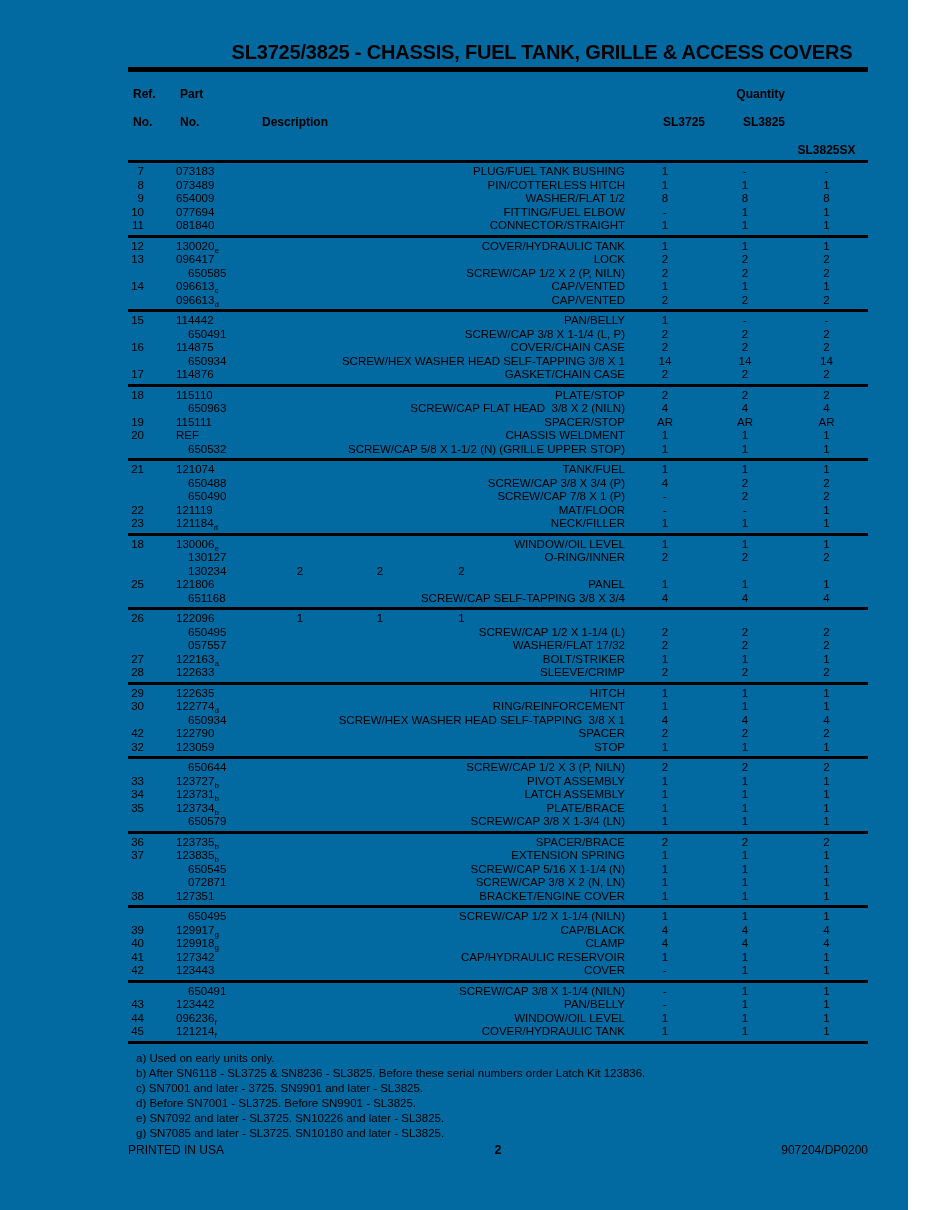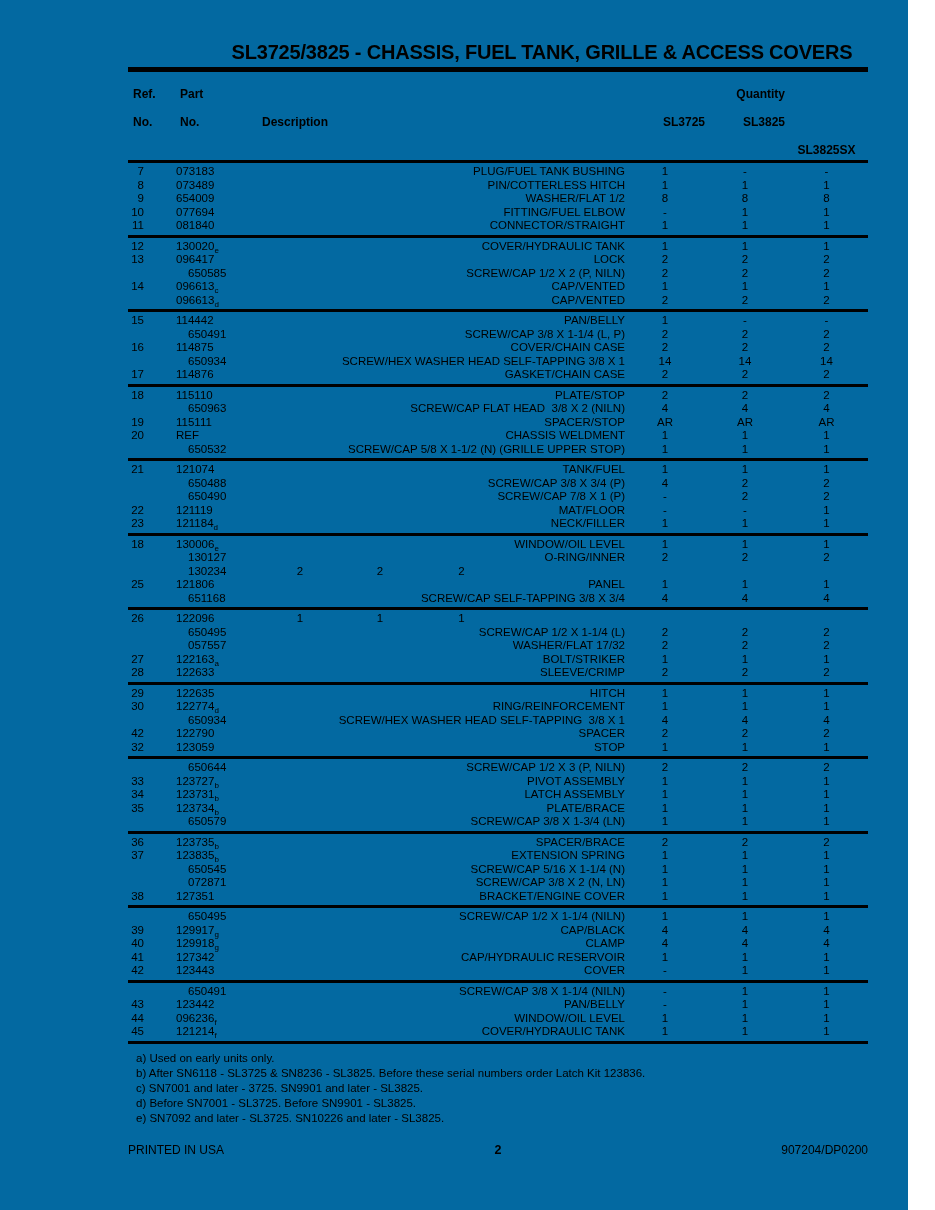--- a/index.html
+++ b/index.html
@@ -558,20 +558,21 @@
           </div>
         </div>
       </div>
 
     <div id="footnotes">
         <div class="fn">a) Used on early units only.</div>
         <div class="fn">b) After SN6118 - SL3725 &amp; SN8236 - SL3825. Before these serial numbers order Latch Kit 123836.</div>
         <div class="fn">c) SN7001 and later - 3725. SN9901 and later - SL3825.</div>
         <div class="fn">d) Before SN7001 - SL3725. Before SN9901 - SL3825.</div>
         <div class="fn">e) SN7092 and later - SL3725. SN10226 and later - SL3825.</div>
+        <div class="fn">g) SN7085 and later - SL3725. SN10180 and later - SL3825.</div>
       </div>
   </div>
 
   <div class="footer">
     <span>PRINTED IN USA</span>
     <span class="pagenum">2</span>
     <span class="fright">907204/DP0200</span>
   </div>
 </div>
 

